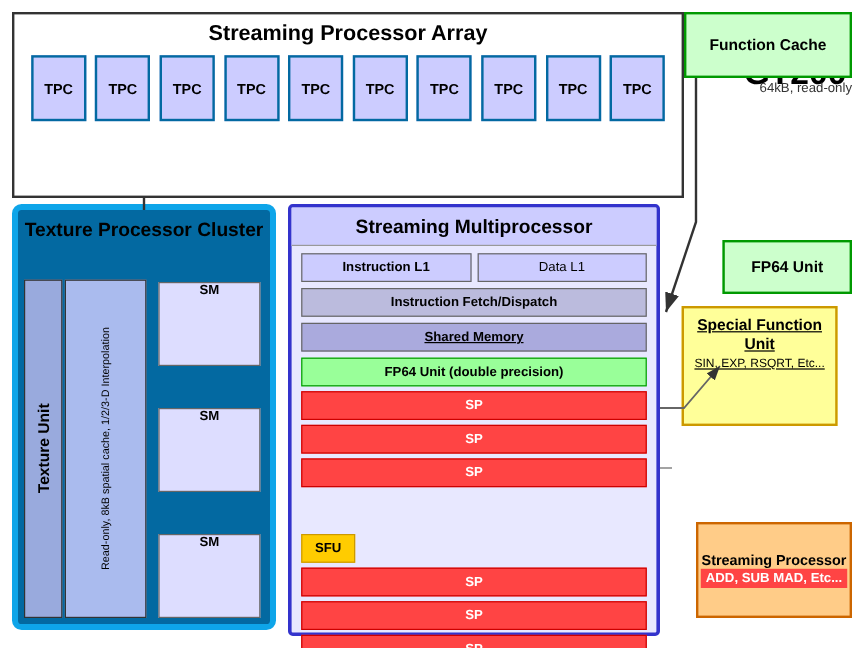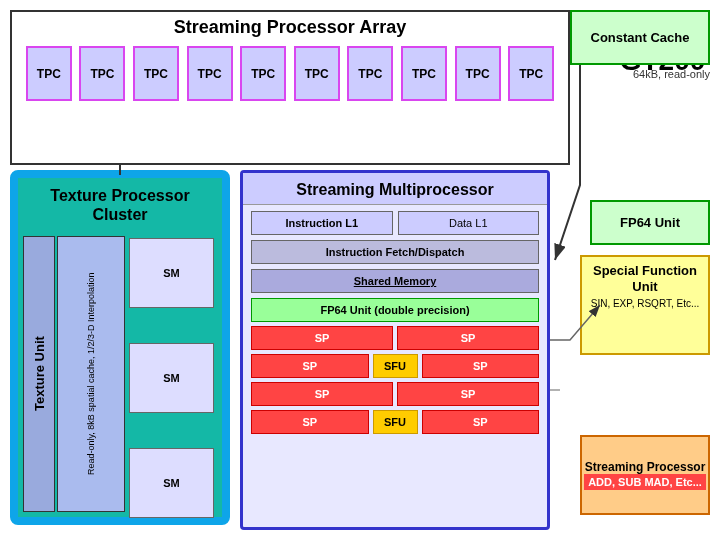--- a/index.html
+++ b/index.html
@@ -50,21 +50,21 @@
 
     .tpc-row {
       display: flex;
       justify-content: space-around;
       padding: 0 10px;
     }
 
     .tpc-cell {
       width: 46px;
       height: 55px;
-      border: 2px solid #d946ef;
+      border: 2px solid #0369a1;
       background: #ccccff;
       display: flex;
       align-items: center;
       justify-content: center;
       font-size: 12px;
       font-weight: bold;
     }
 
     
     .constant-cache-box {
@@ -92,22 +92,22 @@
       text-align: right;
     }
 
     
     .tpc-cluster-box {
       position: absolute;
       top: 170px;
       left: 10px;
       width: 220px;
       height: 355px;
-      border: 8px solid #0ea5e9;
-      background: #14b8a6;
+      border: 5px solid #0ea5e9;
+      background: #0369a1;
       border-radius: 8px;
     }
 
     .tpc-cluster-title {
       text-align: center;
       font-size: 16px;
       font-weight: bold;
       padding: 8px 5px 5px 5px;
       line-height: 1.2;
     }
@@ -142,21 +142,21 @@
 
     
     .sm-block {
       position: absolute;
       right: 8px;
       width: 85px;
       height: 70px;
       background: #ddddff;
       border: 1px solid #666;
       display: flex;
-      align-items: center;
+      align-items: flex-start;
       justify-content: center;
       font-size: 11px;
       font-weight: bold;
     }
 
     .sm-block-1 { top: 60px; }
     .sm-block-2 { top: 165px; }
     .sm-block-3 { top: 270px; }
 
     
@@ -237,20 +237,21 @@
       padding: 5px 2px;
       font-size: 11px;
       font-weight: bold;
     }
 
     
     .sp-row {
       display: flex;
       gap: 4px;
       margin: 4px 8px 0 8px;
+      flex-direction: column;
     }
 
     .sp-box {
       flex: 1;
       background: #ff4444;
       border: 1px solid #cc0000;
       text-align: center;
       padding: 5px 2px;
       font-size: 11px;
       font-weight: bold;
@@ -258,51 +259,53 @@
     }
 
     .sfu-box-inner {
       width: 45px;
       background: #ffcc00;
       border: 1px solid #cc9900;
       text-align: center;
       padding: 5px 2px;
       font-size: 11px;
       font-weight: bold;
+      margin-top: 35px;
     }
 
     
     .fp64-unit-box {
       position: absolute;
       top: 200px;
       right: 10px;
-      width: 120px;
+      width: 108px;
       height: 45px;
       background: #ccffcc;
       border: 2px solid #009900;
       display: flex;
       align-items: center;
       justify-content: center;
       font-size: 13px;
       font-weight: bold;
     }
 
     .sfu-outer-box {
       position: absolute;
       top: 255px;
-      right: 10px;
+      right: 22px;
       width: 130px;
       height: 100px;
       background: #ffff99;
       border: 2px solid #cc9900;
       display: flex;
       flex-direction: column;
       align-items: center;
       justify-content: flex-start;
       padding: 6px;
+      text-decoration: underline;
     }
 
     .sfu-outer-title {
       font-size: 13px;
       font-weight: bold;
       text-align: center;
       line-height: 1.2;
     }
 
     .sfu-outer-sub {
@@ -371,21 +374,21 @@
       <div class="tpc-cell">TPC</div>
       <div class="tpc-cell">TPC</div>
       <div class="tpc-cell">TPC</div>
       <div class="tpc-cell">TPC</div>
       <div class="tpc-cell">TPC</div>
       <div class="tpc-cell">TPC</div>
     </div>
   </div>
 
   <div class="constant-cache-box">
-    <span>Constant Cache</span>
+    <span>Function Cache</span>
   </div>
   <div class="constant-cache-label">64kB, read-only</div>
 
   <div class="tpc-cluster-box">
     <div class="tpc-cluster-title">Texture Processor Cluster</div>
 
     <div style="position:absolute; top:58px; left:5px; bottom:5px; display:flex; flex-direction:row; gap:2px;">
       <div class="texture-unit-label">
         <span>Texture Unit</span>
       </div>

